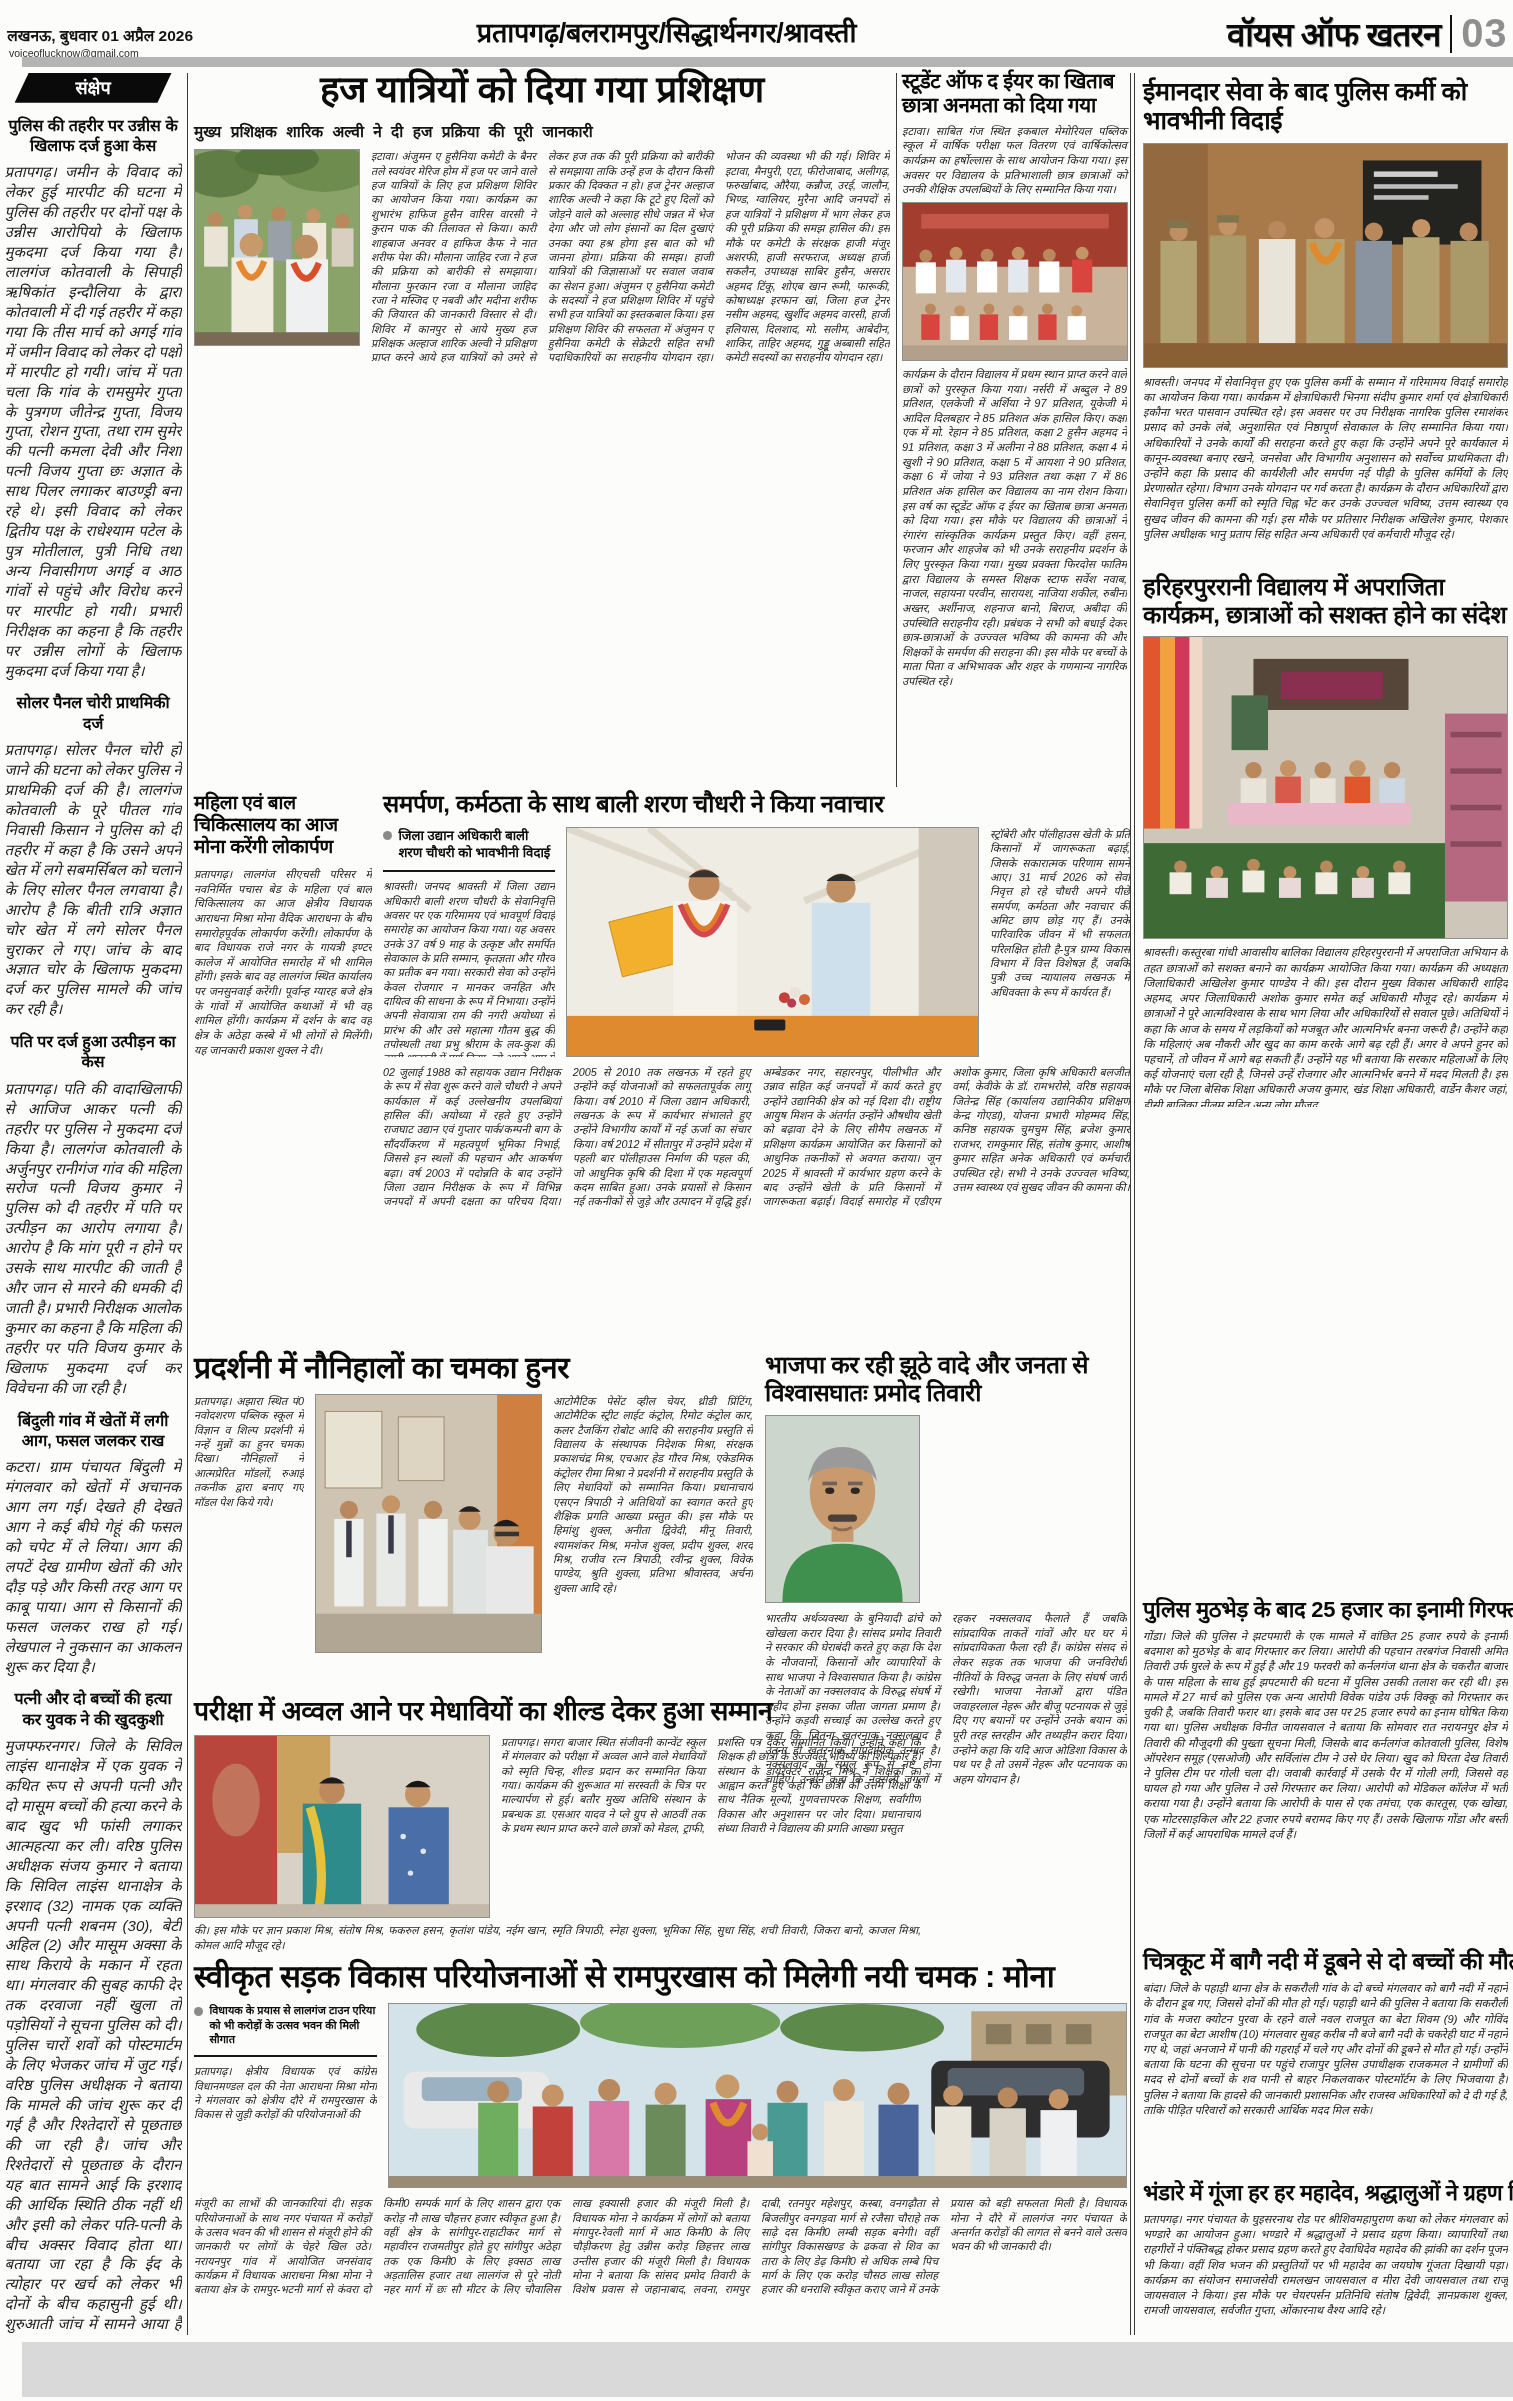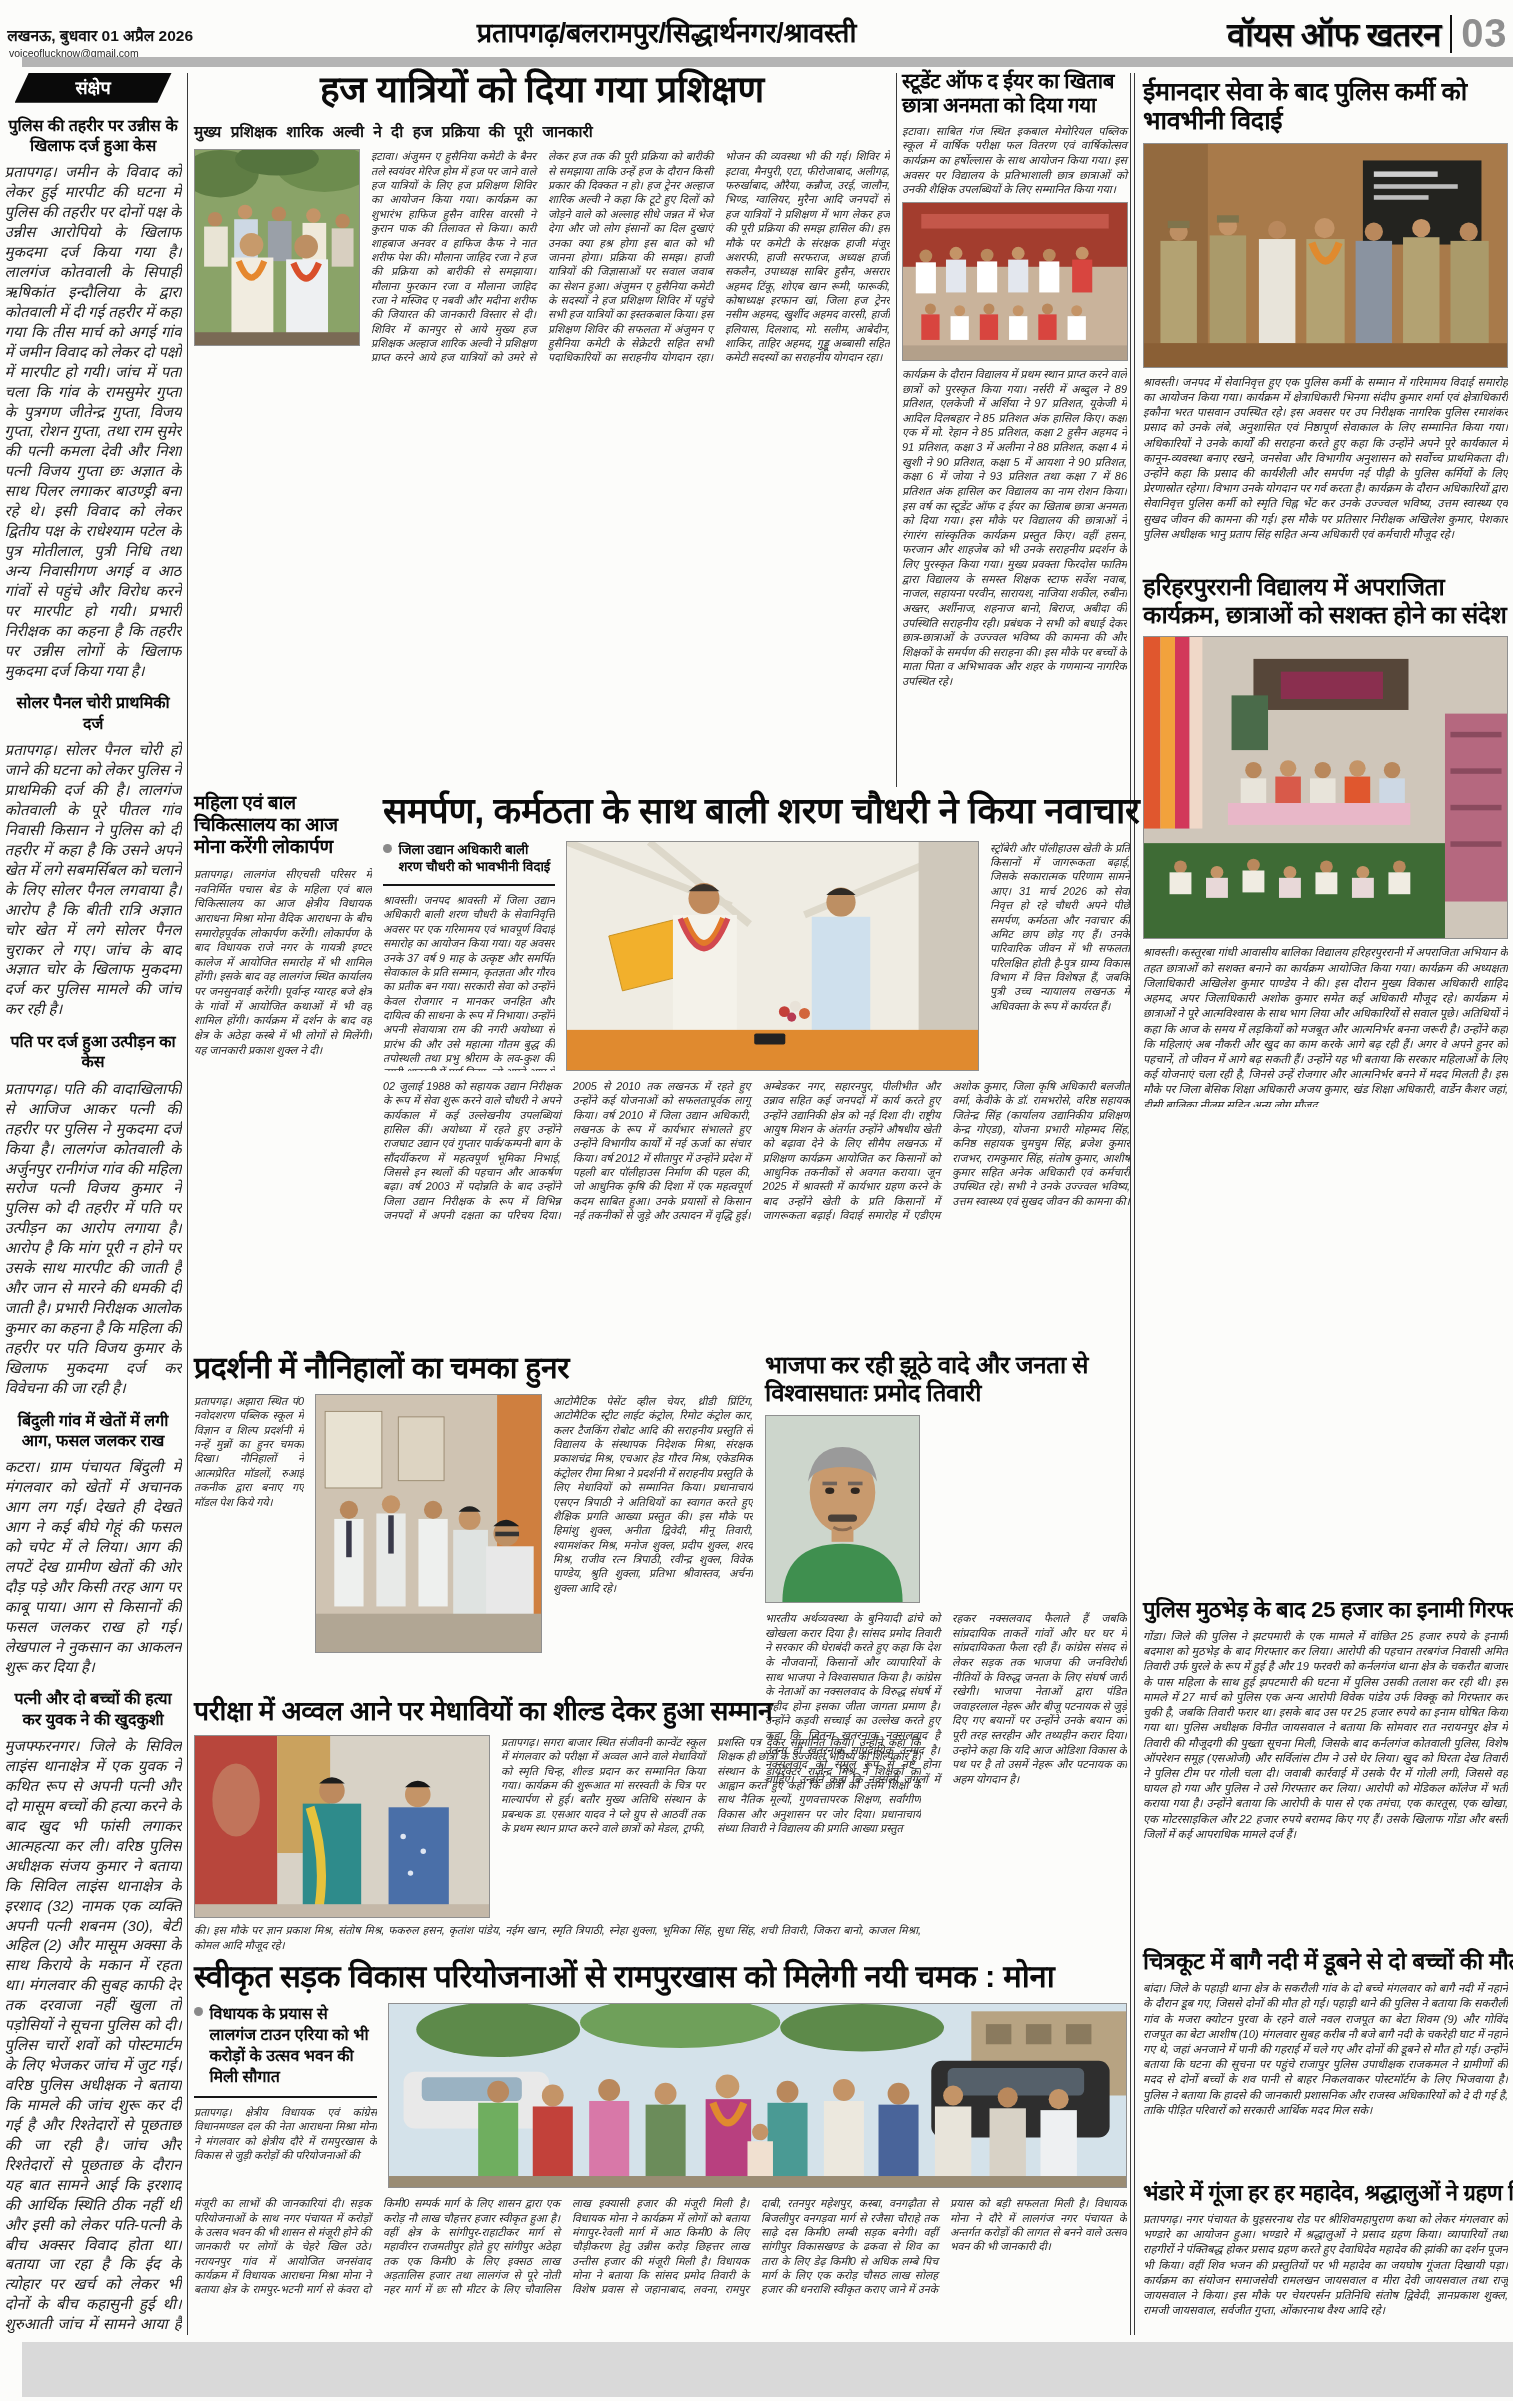--- a/index.html
+++ b/index.html
@@ -109,21 +109,21 @@
       <div class="bt">इटावा। अंजुमन ए हुसैनिया कमेटी के बैनर तले स्वयंवर मेरिज होम में हज पर जाने वाले हज यात्रियों के लिए हज प्रशिक्षण शिविर का आयोजन किया गया। कार्यक्रम का शुभारंभ हाफिज हुसैन वारिस वारसी ने कुरान पाक की तिलावत से किया। कारी शाहबाज अनवर व हाफिज कैफ ने नात शरीफ पेश की। मौलाना जाहिद रजा ने हज की प्रक्रिया को बारीकी से समझाया। मौलाना फुरकान रजा व मौलाना जाहिद रजा ने मस्जिद ए नबवी और मदीना शरीफ की जियारत की जानकारी विस्तार से दी। शिविर में कानपुर से आये मुख्य हज प्रशिक्षक अल्हाज शारिक अल्वी ने प्रशिक्षण प्राप्त करने आये हज यात्रियों को उमरे से लेकर हज तक की पूरी प्रक्रिया को बारीकी से समझाया ताकि उन्हें हज के दौरान किसी प्रकार की दिक्कत न हो। हज ट्रेनर अल्हाज शारिक अल्वी ने कहा कि टूटे हुए दिलों को जोड़ने वाले को अल्लाह सीधे जन्नत में भेज देगा और जो लोग इंसानों का दिल दुखाएं उनका क्या हश्र होगा इस बात को भी जानना होगा। प्रक्रिया की समझ। हाजी यात्रियों की जिज्ञासाओं पर सवाल जवाब का सेशन हुआ। अंजुमन ए हुसैनिया कमेटी के सदस्यों ने हज प्रशिक्षण शिविर में पहुंचे सभी हज यात्रियों का इस्तकबाल किया। इस प्रशिक्षण शिविर की सफलता में अंजुमन ए हुसैनिया कमेटी के सेक्रेटरी सहित सभी पदाधिकारियों का सराहनीय योगदान रहा। भोजन की व्यवस्था भी की गई। शिविर में इटावा, मैनपुरी, एटा, फीरोजाबाद, अलीगढ़, फरुर्खाबाद, औरैया, कन्नौज, उरई, जालौन, भिण्ड, ग्वालियर, मुरैना आदि जनपदों से हज यात्रियों ने प्रशिक्षण में भाग लेकर हज की पूरी प्रक्रिया की समझ हासिल की। इस मौके पर कमेटी के संरक्षक हाजी मंजूर अशरफी, हाजी सरफराज, अध्यक्ष हाजी सकलैन, उपाध्यक्ष साबिर हुसैन, असरार अहमद टिंकू, शोएब खान रूमी, फारूकी, कोषाध्यक्ष इरफान खां, जिला हज ट्रेनर नसीम अहमद, खुर्शीद अहमद वारसी, हाजी इलियास, दिलशाद, मो. सलीम, आबेदीन, शाकिर, ताहिर अहमद, गुड्डू अब्बासी सहित कमेटी सदस्यों का सराहनीय योगदान रहा।</div>
     </div>
   </div>
 
   <div class="abs" style="left:194px;top:792px;width:178px;">
     <div class="hl" style="font-size:19px;">महिला एवं बाल चिकित्सालय का आज मोना करेंगी लोकार्पण</div>
     <div class="bt clip" style="margin-top:9px;height:329px;font-size:11px;">प्रतापगढ़। लालगंज सीएचसी परिसर में नवनिर्मित पचास बेड के महिला एवं बाल चिकित्सालय का आज क्षेत्रीय विधायक आराधना मिश्रा मोना वैदिक आराधना के बीच समारोहपूर्वक लोकार्पण करेंगी। लोकार्पण के बाद विधायक राजे नगर के गायत्री इण्टर कालेज में आयोजित समारोह में भी शामिल होंगी। इसके बाद वह लालगंज स्थित कार्यालय पर जनसुनवाई करेंगी। पूर्वान्ह ग्यारह बजे क्षेत्र के गांवों में आयोजित कथाओं में भी वह शामिल होंगी। कार्यक्रम में दर्शन के बाद वह क्षेत्र के अठेहा कस्बे में भी लोगों से मिलेंगी। यह जानकारी प्रकाश शुक्ल ने दी।</div>
   </div>
 
   <div class="abs" style="left:383px;top:790px;width:747px;">
-    <div class="hl" style="font-size:36px;white-space:nowrap;">समर्पण, कर्मठता के साथ बाली शरण चौधरी ने किया नवाचार</div>
+    <div class="hl" style="font-size:24px;white-space:nowrap;">समर्पण, कर्मठता के साथ बाली शरण चौधरी ने किया नवाचार</div>
     <div class="row" style="margin-top:9px;">
       <div class="clip" style="width:172px;height:230px;">
         <div class="bullet-row">
           <span class="dot"></span>
           <span>जिला उद्यान अधिकारी बाली शरण चौधरी को भावभीनी विदाई</span>
         </div>
         <div class="bt">श्रावस्ती। जनपद श्रावस्ती में जिला उद्यान अधिकारी बाली शरण चौधरी के सेवानिवृत्ति अवसर पर एक गरिमामय एवं भावपूर्ण विदाई समारोह का आयोजन किया गया। यह अवसर उनके 37 वर्ष 9 माह के उत्कृष्ट और समर्पित सेवाकाल के प्रति सम्मान, कृतज्ञता और गौरव का प्रतीक बन गया। सरकारी सेवा को उन्होंने केवल रोजगार न मानकर जनहित और दायित्व की साधना के रूप में निभाया। उन्होंने अपनी सेवायात्रा राम की नगरी अयोध्या से प्रारंभ की और उसे महात्मा गौतम बुद्ध की तपोस्थली तथा प्रभु श्रीराम के लव-कुश की नगरी श्रावस्ती में पूर्ण किया, जो अपने आप में एक गौरवपूर्ण संयोग माना जा रहा है।</div>
       </div>
       <div class="photo" style="width:411px;height:228px;flex:0 0 auto;">
         <svg viewBox="0 0 450 250" preserveAspectRatio="none">
@@ -369,21 +369,21 @@
       </div>
       <div class="bt cols2 clip" style="flex:1;height:181px;">प्रतापगढ़। सगरा बाजार स्थित संजीवनी कान्वेंट स्कूल में मंगलवार को परीक्षा में अव्वल आने वाले मेधावियों को स्मृति चिन्ह, शील्ड प्रदान कर सम्मानित किया गया। कार्यक्रम की शुरूआत मां सरस्वती के चित्र पर माल्यार्पण से हुई। बतौर मुख्य अतिथि संस्थान के प्रबन्धक डा. एसआर यादव ने प्ले ग्रुप से आठवीं तक के प्रथम स्थान प्राप्त करने वाले छात्रों को मेडल, ट्राफी, प्रशस्ति पत्र देकर सम्मानित किया। उन्होंने कहा कि शिक्षक ही छात्रों के उज्जवल भविष्य का शिल्पकार है। संस्थान के डायरेक्टर राजेन्द्र मिश्र ने शिक्षकों का आह्वान करते हुए कहा कि छात्रों को उत्तम शिक्षा के साथ नैतिक मूल्यों, गुणवत्तापरक शिक्षण, सर्वांगीण विकास और अनुशासन पर जोर दिया। प्रधानाचार्य संध्या तिवारी ने विद्यालय की प्रगति आख्या प्रस्तुत</div>
     </div>
     <div class="bt" style="margin-top:5.5px;">की। इस मौके पर ज्ञान प्रकाश मिश्र, संतोष मिश्र, फकरुल हसन, कृतांश पांडेय, नईम खान, स्मृति त्रिपाठी, स्नेहा शुक्ला, भूमिका सिंह, सुधा सिंह, शची तिवारी, जिकरा बानो, काजल मिश्रा, कोमल आदि मौजूद रहे।</div>
   </div>
 
   <div class="abs" style="left:194px;top:1959px;width:933px;">
     <div class="hl" style="font-size:31px;white-space:nowrap;">स्वीकृत सड़क विकास परियोजनाओं से रामपुरखास को मिलेगी नयी चमक : मोना</div>
     <div class="row" style="margin-top:8.2px;">
       <div class="clip" style="width:183px;height:183px;">
-        <div class="bullet-row" style="font-size:16px;">
+        <div class="bullet-row" style="font-size:11px;">
           <span class="dot"></span>
           <span>विधायक के प्रयास से लालगंज टाउन एरिया को भी करोड़ों के उत्सव भवन की मिली सौगात</span>
         </div>
         <div class="bt">प्रतापगढ़। क्षेत्रीय विधायक एवं कांग्रेस विधानमण्डल दल की नेता आराधना मिश्रा मोना ने मंगलवार को क्षेत्रीय दौरे में रामपुरखास के विकास से जुड़ी करोड़ों की परियोजनाओं की</div>
       </div>
       <div class="photo" style="flex:1;height:183px;">
         <svg viewBox="0 0 810 200" preserveAspectRatio="none">
           <rect width="810" height="200" fill="#d4e2ea"></rect>
           <ellipse cx="120" cy="28" rx="90" ry="30" fill="#5d8a4a"></ellipse>
             <ellipse cx="320" cy="20" rx="110" ry="28" fill="#6fa05a"></ellipse>

